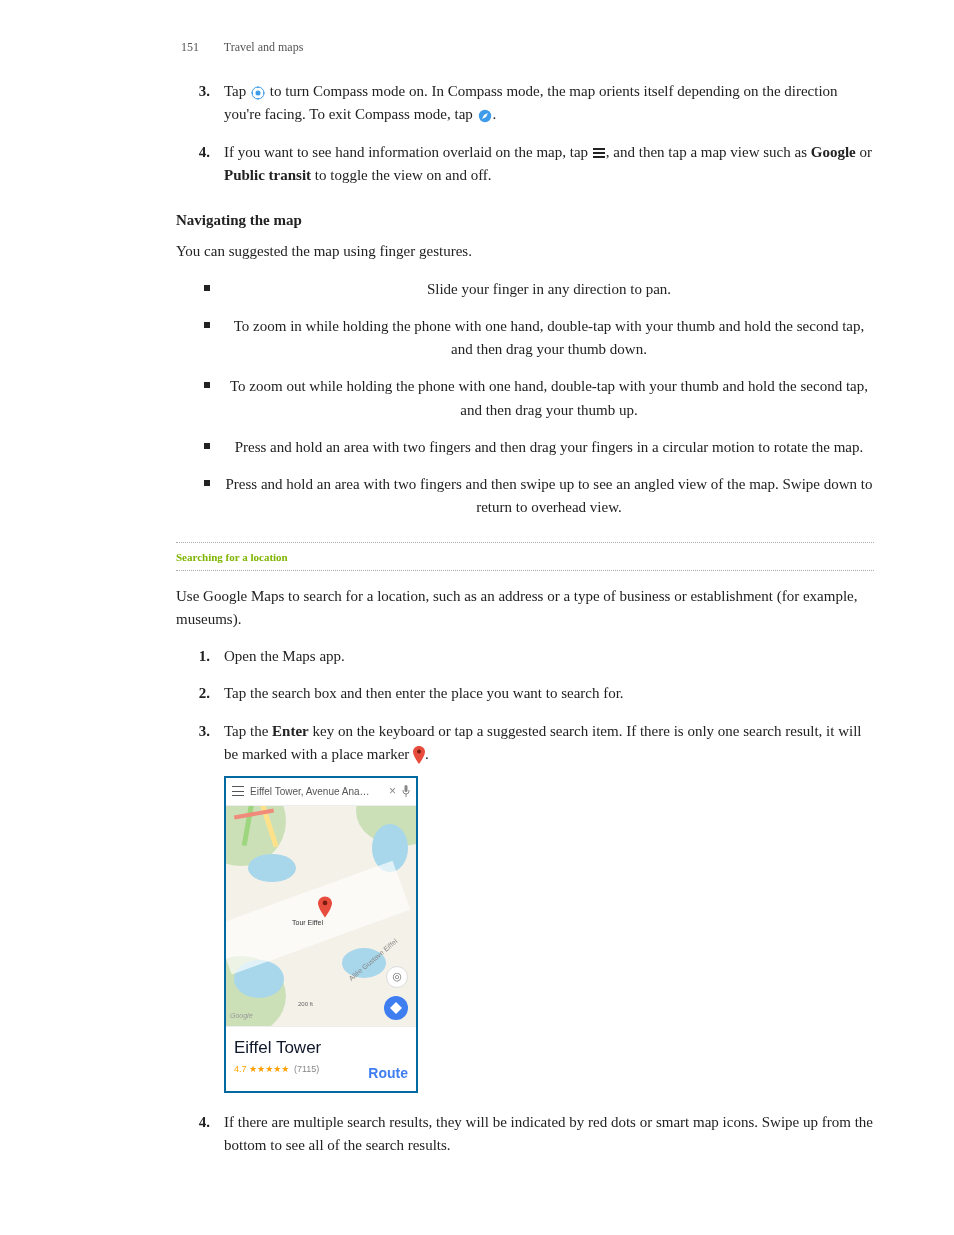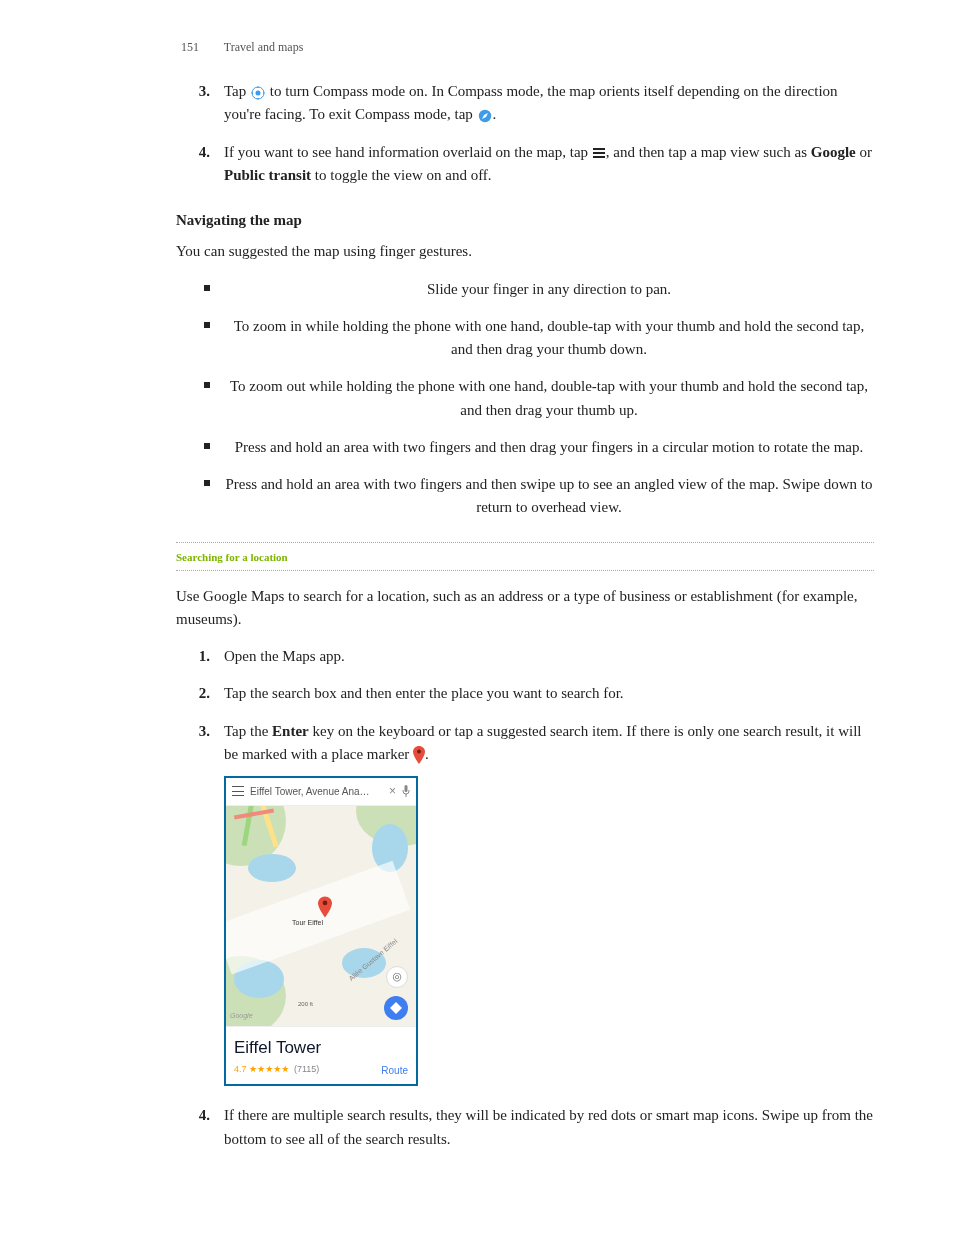--- a/index.html
+++ b/index.html
@@ -162,21 +162,21 @@
     padding: 8px 8px 6px 8px;
     border-top: 1px solid #eee;
   }
   .shot-info .title { font-size: 17px; color:#0f172a; }
   .shot-info .row2 {
     display:flex; justify-content:space-between; 
     margin-top:2px;
   }
   .shot-info .rating { font-size:9px; color:#ffa000; }
   .shot-info .rating .cnt { color:#888; margin-left:2px; }
-  .shot-info .route { font-size:10px; color:#3f7ef0; }
+  .shot-info .route { font-size:14px; color:#3f7ef0;font-weight:bold; }
 </style>
 </head>
 <body>
 
 <div class="page">
 
   <div class="hdr">
     <span class="pnum">151</span>
     <span>Travel and maps</span>
   </div>

